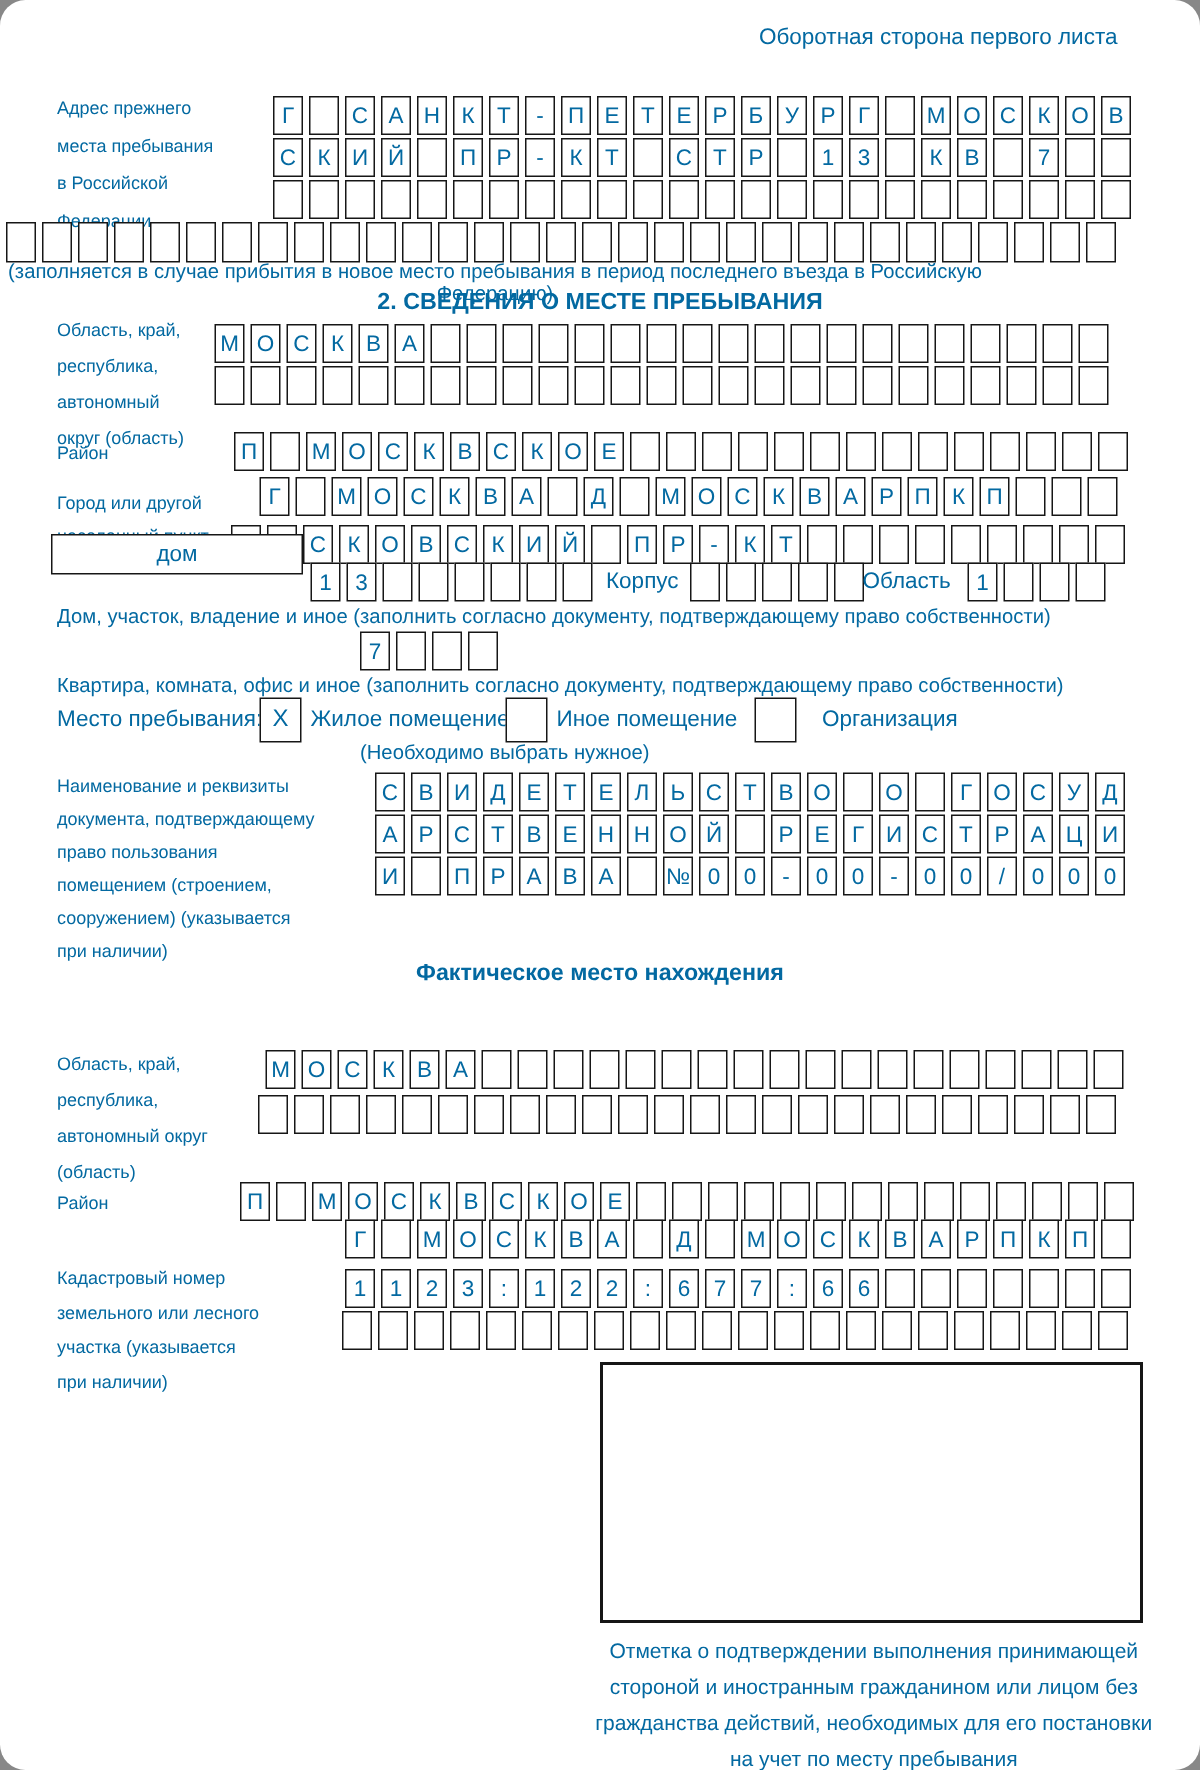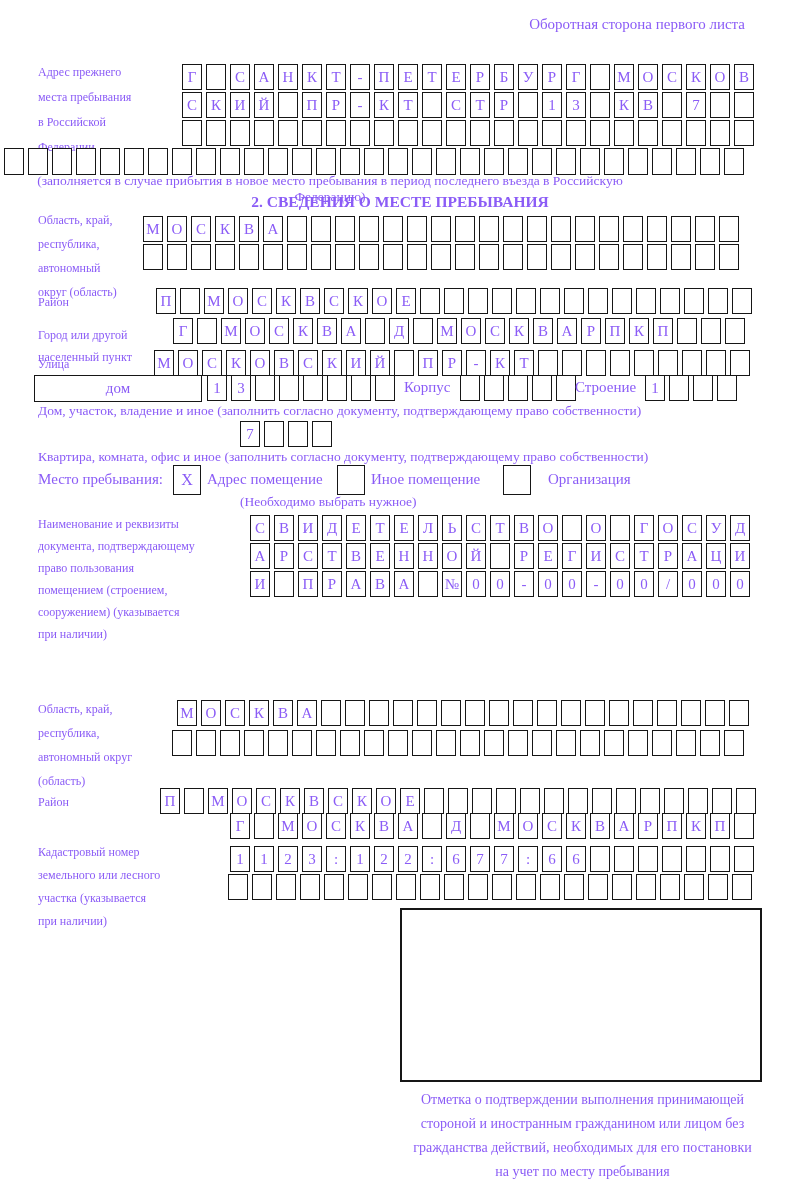--- a/index.html
+++ b/index.html
@@ -1,23 +1,24 @@
 <!DOCTYPE html>
 <html><head>
 <meta charset="utf-8">
 <style>
   html,body{margin:0;padding:0;background:#888;}
   .page{
     position:relative;
     width:800px;height:1180px;
     background:#fff;
     margin:0 auto;
-    font-family:Liberation Serif, serif;
-    color:#8b5cf6;
+    font-family:Liberation Sans, sans-serif;
+    color:#0369a1;
     overflow:hidden;
+    border-radius:17px;
   }
   .lbl{position:absolute;font-size:12px;line-height:24px;white-space:pre-line;}
   .lh22{line-height:22px;}
   .lh23{line-height:23px;}
   .lh25{line-height:25px;}
   .caption{position:absolute;font-size:13.5px;white-space:pre-line;}
   .center{text-align:center;}
   .heading{position:absolute;font-size:15.5px;font-weight:bold;}
   .top-note{position:absolute;top:16px;right:55px;font-size:15px;}
   .cellrow{position:absolute;display:flex;gap:4px;}
@@ -315,59 +316,59 @@
       <span class="cell"></span>
       <span class="cell"></span>
       <span class="cell"></span>
       <span class="cell"></span>
       <span class="cell"></span>
       <span class="cell"></span>
       <span class="cell"></span>
       <span class="cell"></span>
     </div>
 
-  <div class="wordbox" style="left:34px;top:375px;width:168px;">дом</div>
+  <div class="wordbox" style="left:34px;top:356px;width:168px;">дом</div>
   <div class="cellrow" style="left:207px;top:375px;">
       <span class="cell">1</span>
       <span class="cell">3</span>
       <span class="cell"></span>
       <span class="cell"></span>
       <span class="cell"></span>
       <span class="cell"></span>
       <span class="cell"></span>
       <span class="cell"></span>
     </div>
   <div class="inline-lbl" style="left:404px;top:379px;">Корпус</div>
   <div class="cellrow" style="left:460px;top:375px;">
       <span class="cell"></span>
       <span class="cell"></span>
       <span class="cell"></span>
       <span class="cell"></span>
       <span class="cell"></span>
     </div>
-  <div class="inline-lbl" style="left:575px;top:379px;">Строение</div>
+  <div class="inline-lbl" style="left:575px;top:379px;">Область</div>
   <div class="cellrow" style="left:645px;top:375px;">
       <span class="cell">1</span>
       <span class="cell"></span>
       <span class="cell"></span>
       <span class="cell"></span>
     </div>
   <div class="caption" style="left:38px;top:403px;">Дом, участок, владение и иное (заполнить согласно документу, подтверждающему право собственности)</div>
 
   <div class="cellrow" style="left:240px;top:421px;">
       <span class="cell">7</span>
       <span class="cell"></span>
       <span class="cell"></span>
       <span class="cell"></span>
     </div>
   <div class="caption" style="left:38px;top:449px;">Квартира, комната, офис и иное (заполнить согласно документу, подтверждающему право собственности)</div>
 
   <div class="inline-lbl" style="left:38px;top:471px;">Место пребывания:</div>
   <div class="checkbox" style="left:173px;top:465px;">X</div>
-  <div class="inline-lbl" style="left:207px;top:471px;">Адрес помещение</div>
+  <div class="inline-lbl" style="left:207px;top:471px;">Жилое помещение</div>
   <div class="checkbox" style="left:337px;top:465px;"></div>
   <div class="inline-lbl" style="left:371px;top:471px;text-align:center;">Иное помещение</div>
   <div class="checkbox" style="left:503px;top:465px;"></div>
   <div class="inline-lbl" style="left:548px;top:471px;">Организация</div>
   <div class="caption" style="left:240px;top:494px;">(Необходимо выбрать нужное)</div>
 
   <div class="lbl lh22" style="left:38px;top:513px;">Наименование и реквизиты
 документа, подтверждающему
 право пользования
 помещением (строением,
@@ -436,20 +437,21 @@
       <span class="cell">0</span>
       <span class="cell">-</span>
       <span class="cell">0</span>
       <span class="cell">0</span>
       <span class="cell">/</span>
       <span class="cell">0</span>
       <span class="cell">0</span>
       <span class="cell">0</span>
     </div>
 
+  <div class="heading center" style="left:0;top:640px;width:800px;">Фактическое место нахождения</div>
 
   <div class="lbl" style="left:38px;top:697px;">Область, край,
 республика,
 автономный округ
 (область)</div>
   <div class="cellrow" style="left:177px;top:700px;">
       <span class="cell">М</span>
       <span class="cell">О</span>
       <span class="cell">С</span>
       <span class="cell">К</span>

